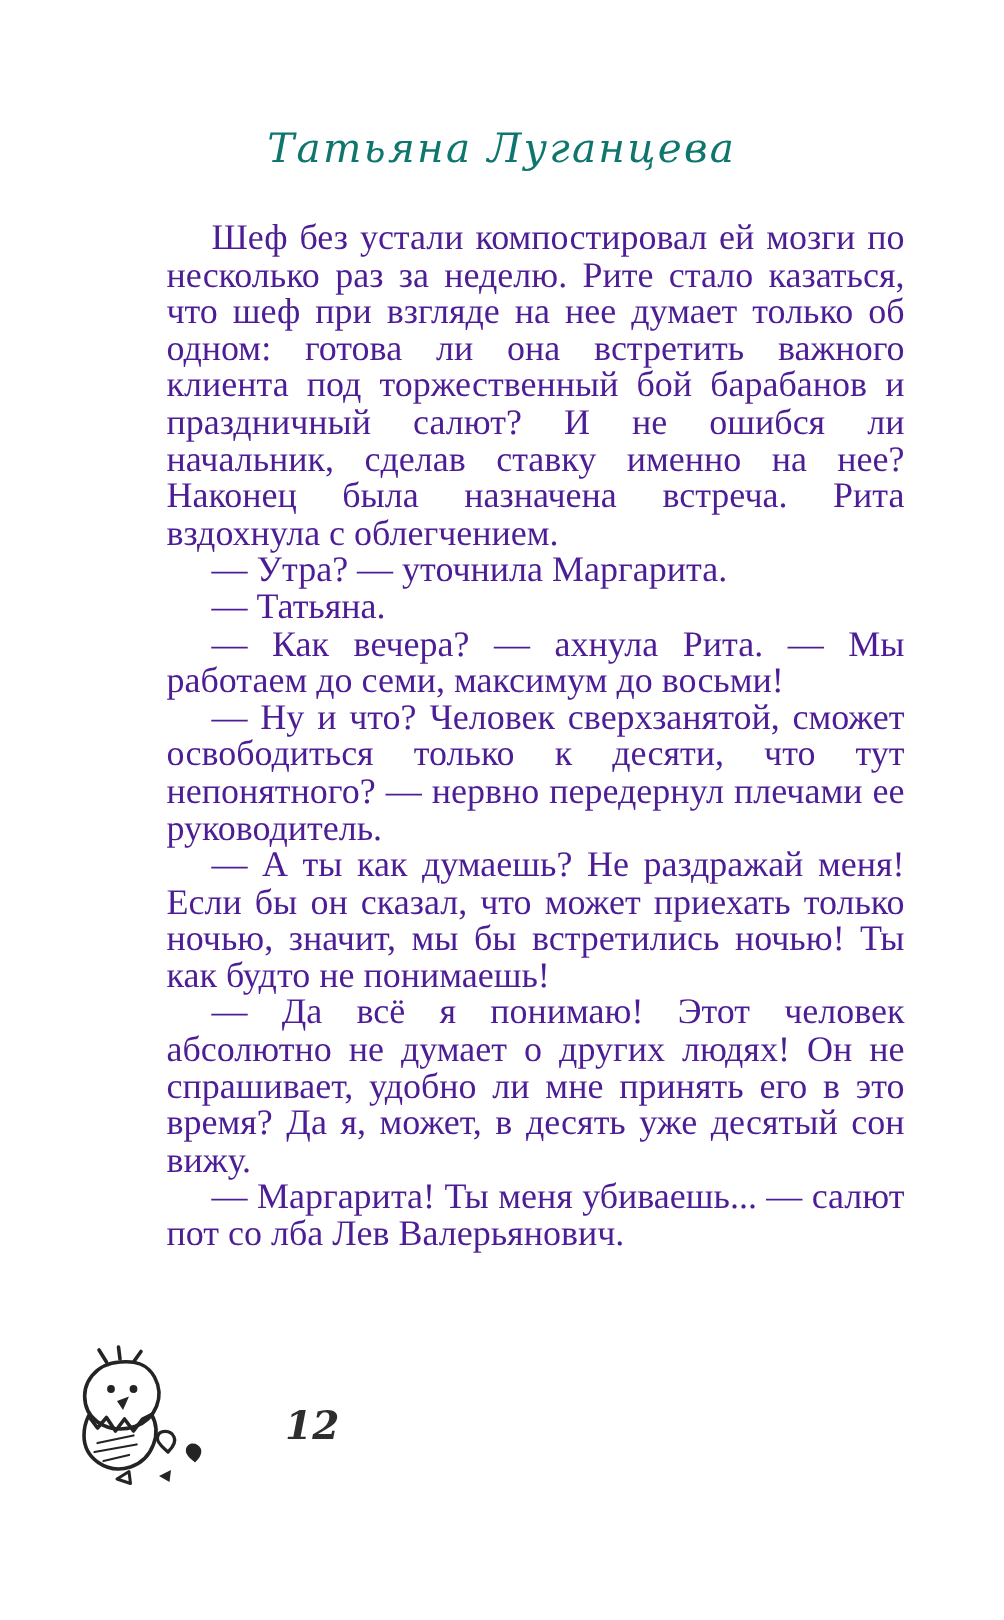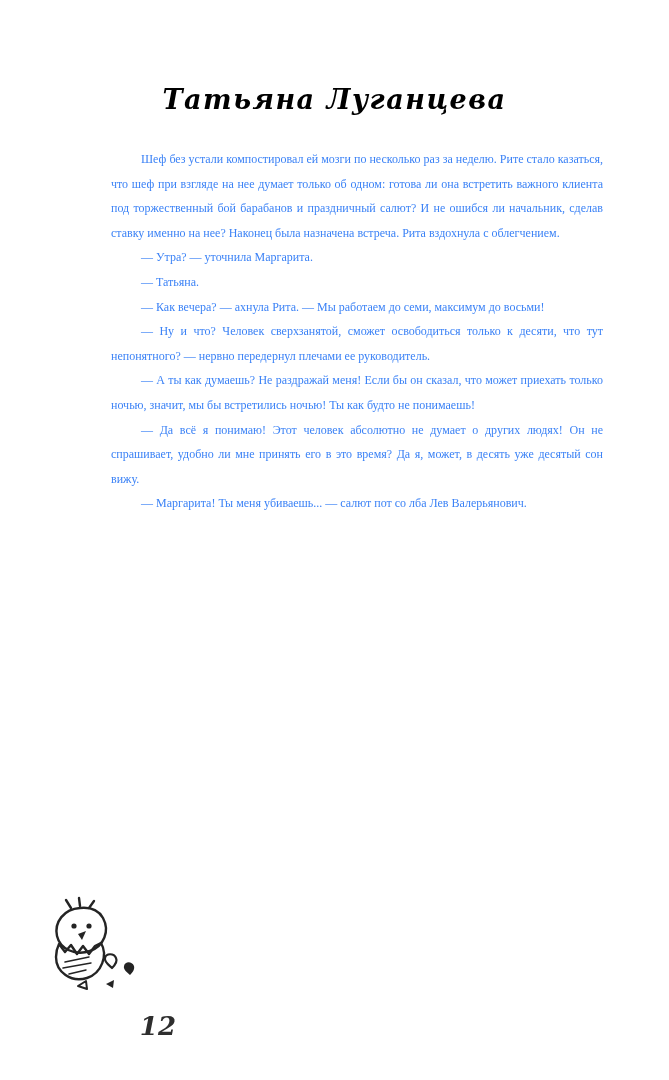--- a/index.html
+++ b/index.html
@@ -17,47 +17,46 @@
   }
 
   .author-header {
     position: absolute;
     top: 84px;
     left: 0;
     width: 100%;
     text-align: center;
     font-family: "DejaVu Serif", serif;
     font-style: italic;
-    font-weight: bold;
+    font-weight: normal;
     font-size: 27px;
     letter-spacing: 1.5px;
-    color: #000000;
+    color: #0f766e;
   }
 
   .text-block {
     position: absolute;
     top: 147px;
     left: 111px;
     width: 492px;
-    font-size: 12px;
+    font-size: 24px;
     line-height: 24.6px;
     text-align: justify;
-    color: #3b82f6;
+    color: #4c1d95;
   }
 
   .para { text-indent: 30px; }
 
   .footer {
     position: absolute;
     left: 44px;
     top: 896px;
     display: flex;
     align-items: flex-end;
-    gap: 19px;
-    flex-direction: column;
+    gap: 14px;
   }
 
   .doodle { display: inline-block; line-height: 0; }
 
   .page-number {
     font-family: "DejaVu Serif", serif;
     font-size: 26px;
     font-style: italic;
     font-weight: bold;
     color: #2e2e2e;

